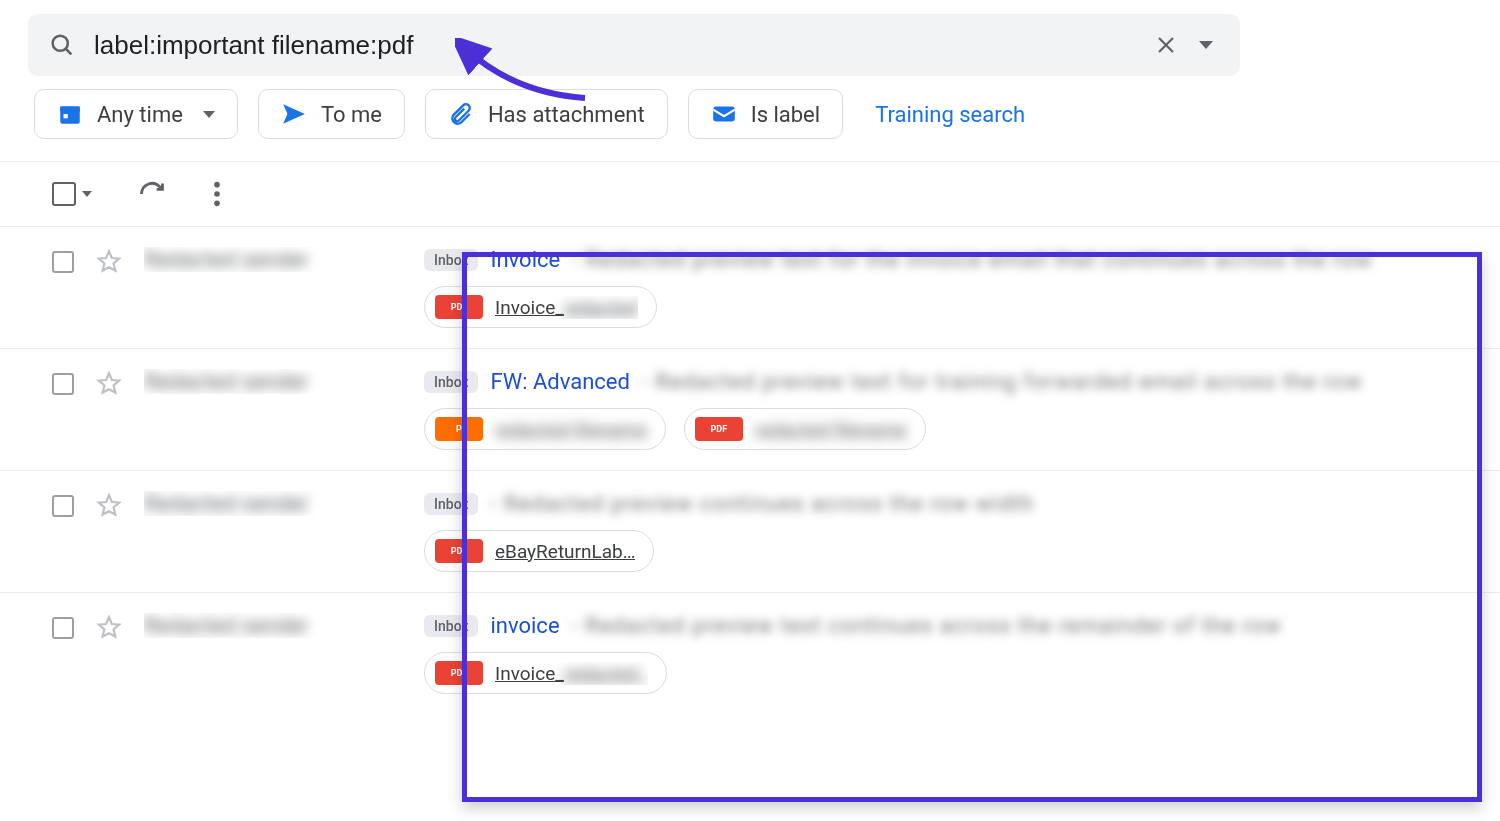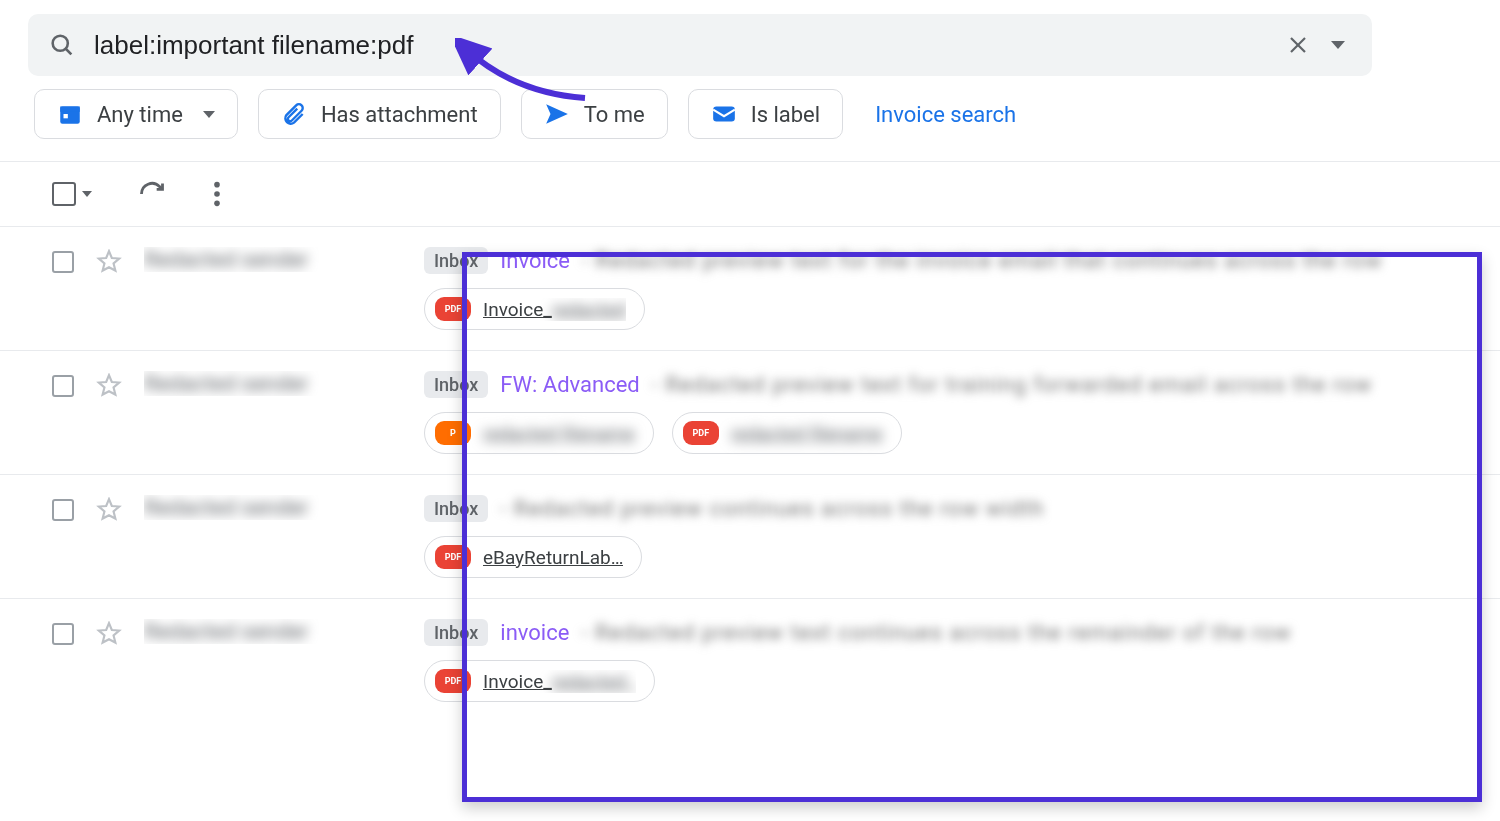--- a/index.html
+++ b/index.html
@@ -14,21 +14,21 @@
 
   
   .search-bar {
     margin: 14px 28px 0 28px;
     height: 62px;
     background: #f1f3f4;
     border-radius: 10px;
     display: flex;
     align-items: center;
     padding: 0 14px;
-    width: 1344px;
+    width: 1212px;
   }
   .search-icon { width: 28px; height: 28px; color: #5f6368; flex: 0 0 auto; margin-right: 18px; margin-left: 6px; }
   .search-input {
     flex: 1 1 auto;
     border: none; outline: none;
     background: transparent;
     font-size: 26px;
     color: #202124;
   }
   .clear-btn, .options-btn {
@@ -113,35 +113,35 @@
     font-size: 22px;
     width: 280px; flex: 0 0 280px;
     color: #202124;
     font-weight: 400;
     overflow: hidden;
   }
   .content-col { flex: 1 1 auto; padding-right: 20px; }
   .subj-line { display: flex; align-items: center; gap: 12px; font-size: 22px; flex-wrap: wrap;}
   .label-pill {
     background: #e8eaed; color: #5f6368;
-    font-size: 18px; padding: 3px 10px; border-radius: 6px;
+    font-size: 14px; padding: 3px 10px; border-radius: 6px;
     font-weight: 500;
   }
-  .subject { color: #8b5cf6; font-weight: 400; }
+  .subject { color: #1d4ed8; font-weight: 400; }
   .snippet { color: #5f6368; }
   .attach-row { display: flex; gap: 18px; margin-top: 14px; flex-wrap: wrap;}
   .attach-chip {
     display: inline-flex; align-items: center; gap: 12px;
     height: 42px; padding: 0 18px 0 10px;
     border: 1px solid #dadce0; border-radius: 21px;
     font-size: 19px; color: #3c4043;
     max-width: 280px;
   }
   .file-pdf, .file-img, .file-ppt {
-    width: 36px; height: 24px; border-radius: 9px;
+    width: 48px; height: 24px; border-radius: 4px;
     display: flex; align-items: center; justify-content: center;
     color: #fff; font-size: 9px; font-weight: 700;
     flex: 0 0 auto;
   }
   .file-pdf { background: #ea4335; }
   .file-img { background: #ea4335; }
   .file-ppt { background: #ff6d01; }
   .attach-text { white-space: nowrap; overflow: hidden; text-overflow: ellipsis; text-decoration: underline; }
 
   
@@ -192,39 +192,39 @@
   <div class="chip">
     <svg class="icon" viewBox="0 0 24 24" fill="#1a73e8">
       <rect x="3" y="5" width="18" height="16" rx="2" fill="#1a73e8"></rect>
         <rect x="3" y="5" width="18" height="5" fill="#1a73e8"></rect>
         <rect x="6" y="12" width="4" height="4" fill="#fff"></rect>
     </svg>
     <span>Any time</span>
     <div class="chip-caret"></div>
   </div>
   <div class="chip">
+    <svg class="icon" viewBox="0 0 24 24" fill="#1a73e8">
+      <path d="M2 3l20 9-20 9 4-9-4-9z"></path>
+    </svg>
+    <span>To me</span>
+  </div>
+  <div class="chip">
     <svg class="icon" viewBox="0 0 24 24" fill="none" stroke="#1a73e8" stroke-width="2.2">
       <path d="M20 12l-8 8a5 5 0 01-7-7l9-9a3.5 3.5 0 015 5l-9 9a2 2 0 01-3-3l8-8"></path>
     </svg>
     <span>Has attachment</span>
-  </div>
-  <div class="chip">
-    <svg class="icon" viewBox="0 0 24 24" fill="#1a73e8">
-      <path d="M2 3l20 9-20 9 4-9-4-9z"></path>
-    </svg>
-    <span>To me</span>
   </div>
   <div class="chip">
     <svg class="icon" viewBox="0 0 24 24" fill="#1a73e8">
       <rect x="2" y="5" width="20" height="14" rx="3"></rect>
         <path d="M2 8l10 6 10-6" fill="none" stroke="#fff" stroke-width="2"></path>
     </svg>
     <span>Is label</span>
   </div>
-  <span class="adv-link">Invoice search</span>
+  <span class="adv-link">Training search</span>
 </div>
 
 <div class="toolbar">
   <div class="select-wrap">
     <div class="select-all"></div>
     <div class="mini-caret"></div>
   </div>
   <svg class="refresh-icon" width="28" height="28" viewBox="0 0 24 24" fill="none" stroke="currentColor" stroke-width="2.4">
     <path d="M3 12a9 9 0 0 1 15.5-6.3L21 8"></path>
       <path d="M21 3v5h-5"></path>

